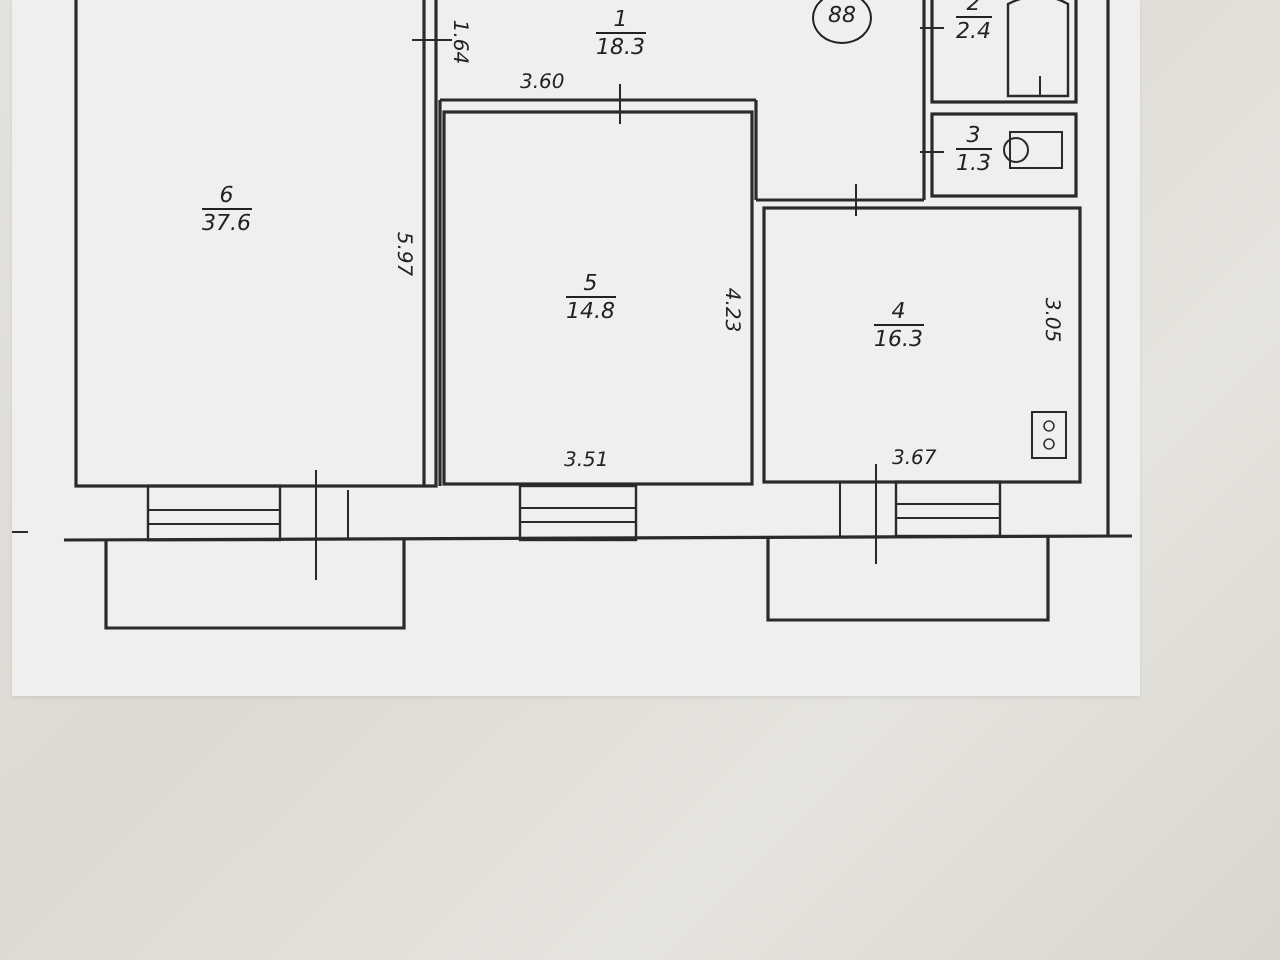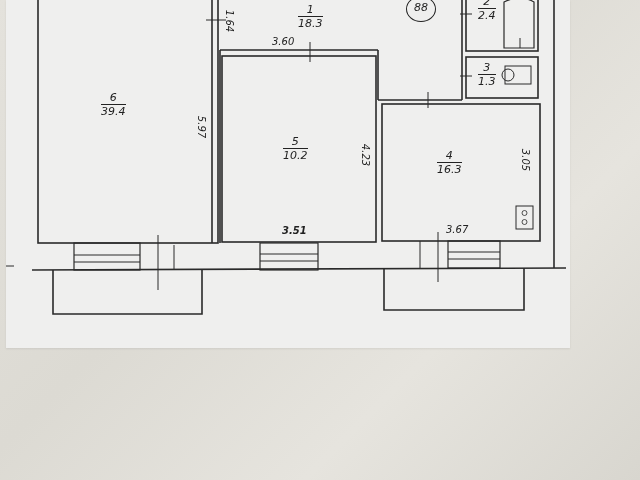--- a/index.html
+++ b/index.html
@@ -91,26 +91,26 @@
 <div class="lbl" style="left:478px;top:62px;">
   <span class="num">3</span>
     <span class="area">1.3</span>
   </div>
 <div class="lbl" style="left:437px;top:150px;">
   <span class="num">4</span>
     <span class="area">16.3</span>
   </div>
 <div class="lbl" style="left:283px;top:136px;">
   <span class="num">5</span>
-    <span class="area">10.2</span>
+    <span class="area">14.8</span>
   </div>
 <div class="lbl" style="left:101px;top:92px;">
   <span class="num">6</span>
-    <span class="area">39.4</span>
+    <span class="area">37.6</span>
   </div>
 
-<div class="dim" style="left:272px;top:37px;text-align:center;">3.60</div>
+<div class="dim" style="left:260px;top:37px;text-align:center;">3.60</div>
 <div class="dim rot" style="left:218px;top:16px;">1.64</div>
 <div class="dim rot" style="left:190px;top:122px;">5.97</div>
 <div class="dim rot" style="left:354px;top:150px;">4.23</div>
-<div class="dim" style="left:282px;top:226px;font-weight:bold;">3.51</div>
+<div class="dim" style="left:282px;top:226px;">3.51</div>
 <div class="dim" style="left:446px;top:225px;text-align:right;">3.67</div>
 <div class="dim rot" style="left:514px;top:155px;">3.05</div>
 
 </body></html>

